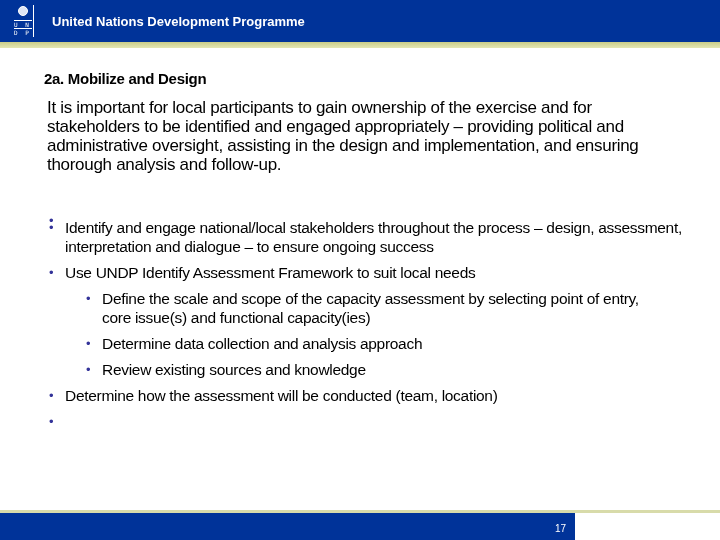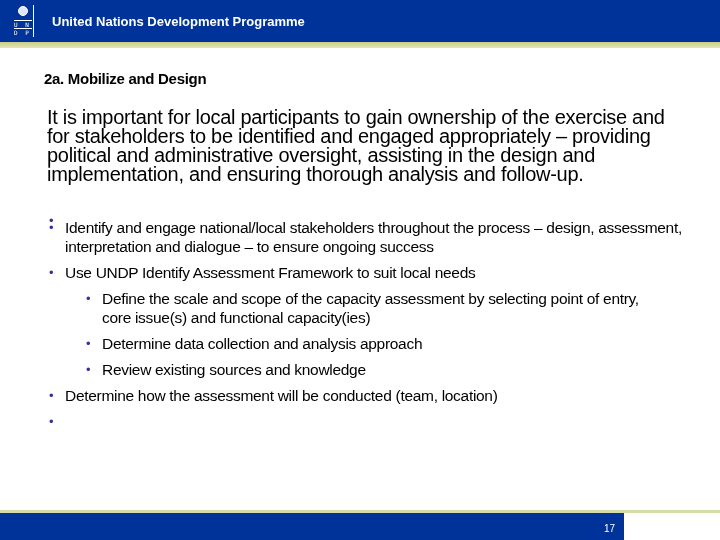--- a/index.html
+++ b/index.html
@@ -34,39 +34,39 @@
     .logo-letters span { display: block; border-top: 1px solid #fff; }
     .org-name {
       position: absolute; left: 52px; top: 14px;
       font-size: 13px; font-weight: bold; color: #ffffff; letter-spacing: 0px;
     }
     .title {
       position: absolute; left: 20px; top: 70px;
       font-size: 15px; font-weight: bold; letter-spacing: -0.3px; margin-left: 24px;
     }
     .intro {
-      position: absolute; left: 47px; top: 108px; width: 620px;
-      font-size: 20px; line-height: 19px; letter-spacing: -0.3px;
+      position: absolute; left: 47px; top: 98px; width: 620px;
+      font-size: 17px; line-height: 19px; letter-spacing: -0.3px;
     }
     .bullets {
       position: absolute; left: 47px; top: 211px; width: 640px;
       margin: 0; padding: 0; list-style: none;
       font-size: 15.5px; line-height: 19px; letter-spacing: -0.3px;
     }
     .bullets li { position: relative; padding-left: 18px; margin-bottom: 7px; }
     .bullets li.sub { margin-left: 37px; padding-left: 18px; width: 560px; }
     .bullets li .dot {
       position: absolute; left: 2px; top: 0; color: #333399; font-size: 13px;
     }
     .footer-stripe {
       position: absolute; left: 0; top: 510px; width: 720px; height: 3px;
       background: #d8dbaa;
     }
     .footer {
-      position: absolute; left: 0; top: 513px; width: 624px; height: 27px;
+      position: absolute; left: 0; top: 513px; width: 575px; height: 27px;
       background: #003399;
     }
     .page-num {
       position: absolute; right: 9px; top: 10px;
       font-size: 10px; color: #ffffff;
     }
   </style>
 </head>
 <body>
 

